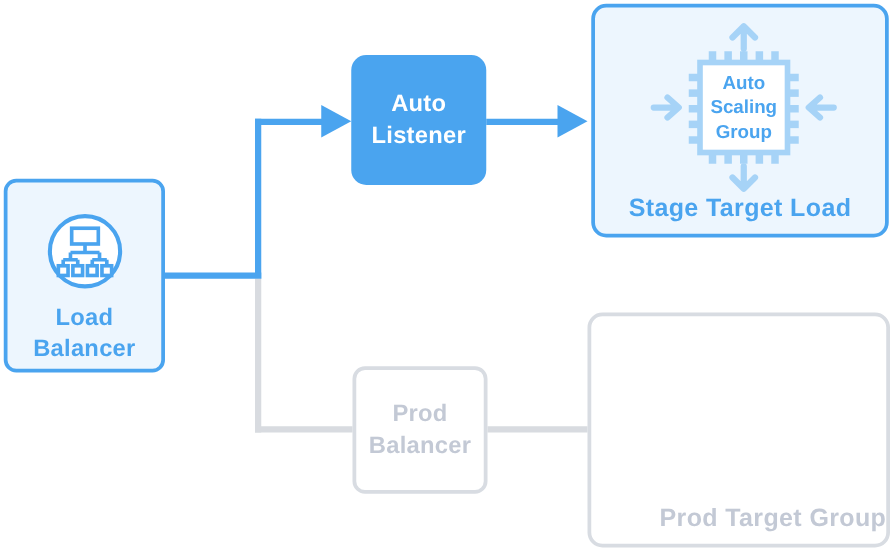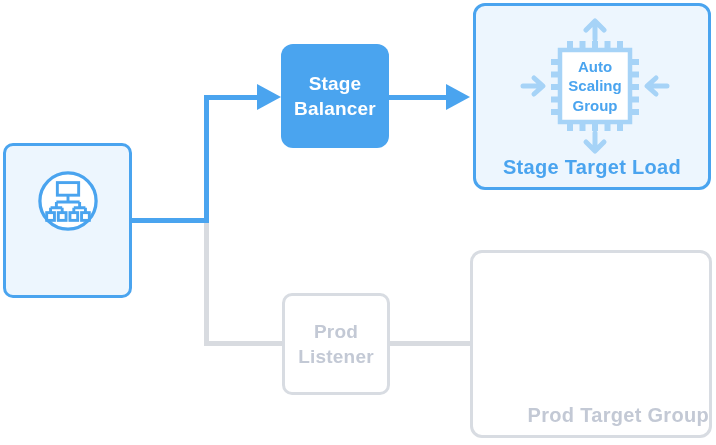--- a/index.html
+++ b/index.html
@@ -64,28 +64,29 @@
   <div class="node lb-box">
     <svg class="lb-icon-circle" viewBox="0 0 64 64">
       <circle cx="32" cy="32" r="29" fill="#ffffff" stroke="var(--accent)" stroke-width="3.4"></circle>
       <rect x="21" y="13" width="22" height="13" fill="none" stroke="var(--accent)" stroke-width="3"></rect>
       <path d="M32 26 V33 M20 33 H44 M20 33 V39 M44 33 V39 M14 39 H26 M38 39 H50 M14 39 V44 M26 39 V44 M38 39 V44 M50 39 V44" fill="none" stroke="var(--accent)" stroke-width="3"></path>
       <rect x="10" y="44" width="8" height="8" fill="#ffffff" stroke="var(--accent)" stroke-width="3"></rect>
       <rect x="22" y="44" width="8" height="8" fill="#ffffff" stroke="var(--accent)" stroke-width="3"></rect>
       <rect x="34" y="44" width="8" height="8" fill="#ffffff" stroke="var(--accent)" stroke-width="3"></rect>
       <rect x="46" y="44" width="8" height="8" fill="#ffffff" stroke="var(--accent)" stroke-width="3"></rect>
     </svg>
+    <div class="node-label">Load Balancer</div>
   </div>
 
   <div class="node stage-listener">
-    <div class="node-label">Stage Balancer</div>
+    <div class="node-label">Auto Listener</div>
   </div>
 
   <div class="node prod-listener">
-    <div class="node-label">Prod Listener</div>
+    <div class="node-label">Prod Balancer</div>
   </div>
 
   <div class="node target-group stage-target">
     <div class="asg-cluster">
       <svg width="150" height="138" viewBox="0 0 150 138">
 
         <g fill="var(--accent-light)">
           <rect x="47" y="23" width="6" height="11"></rect>
             <rect x="59.5" y="23" width="6" height="11"></rect>
             <rect x="72" y="23" width="6" height="11"></rect>

